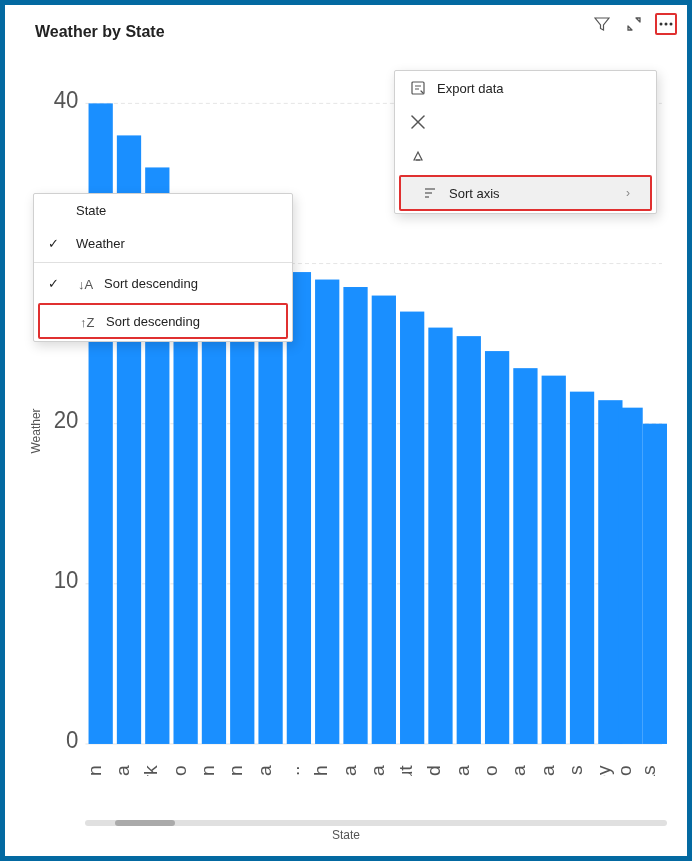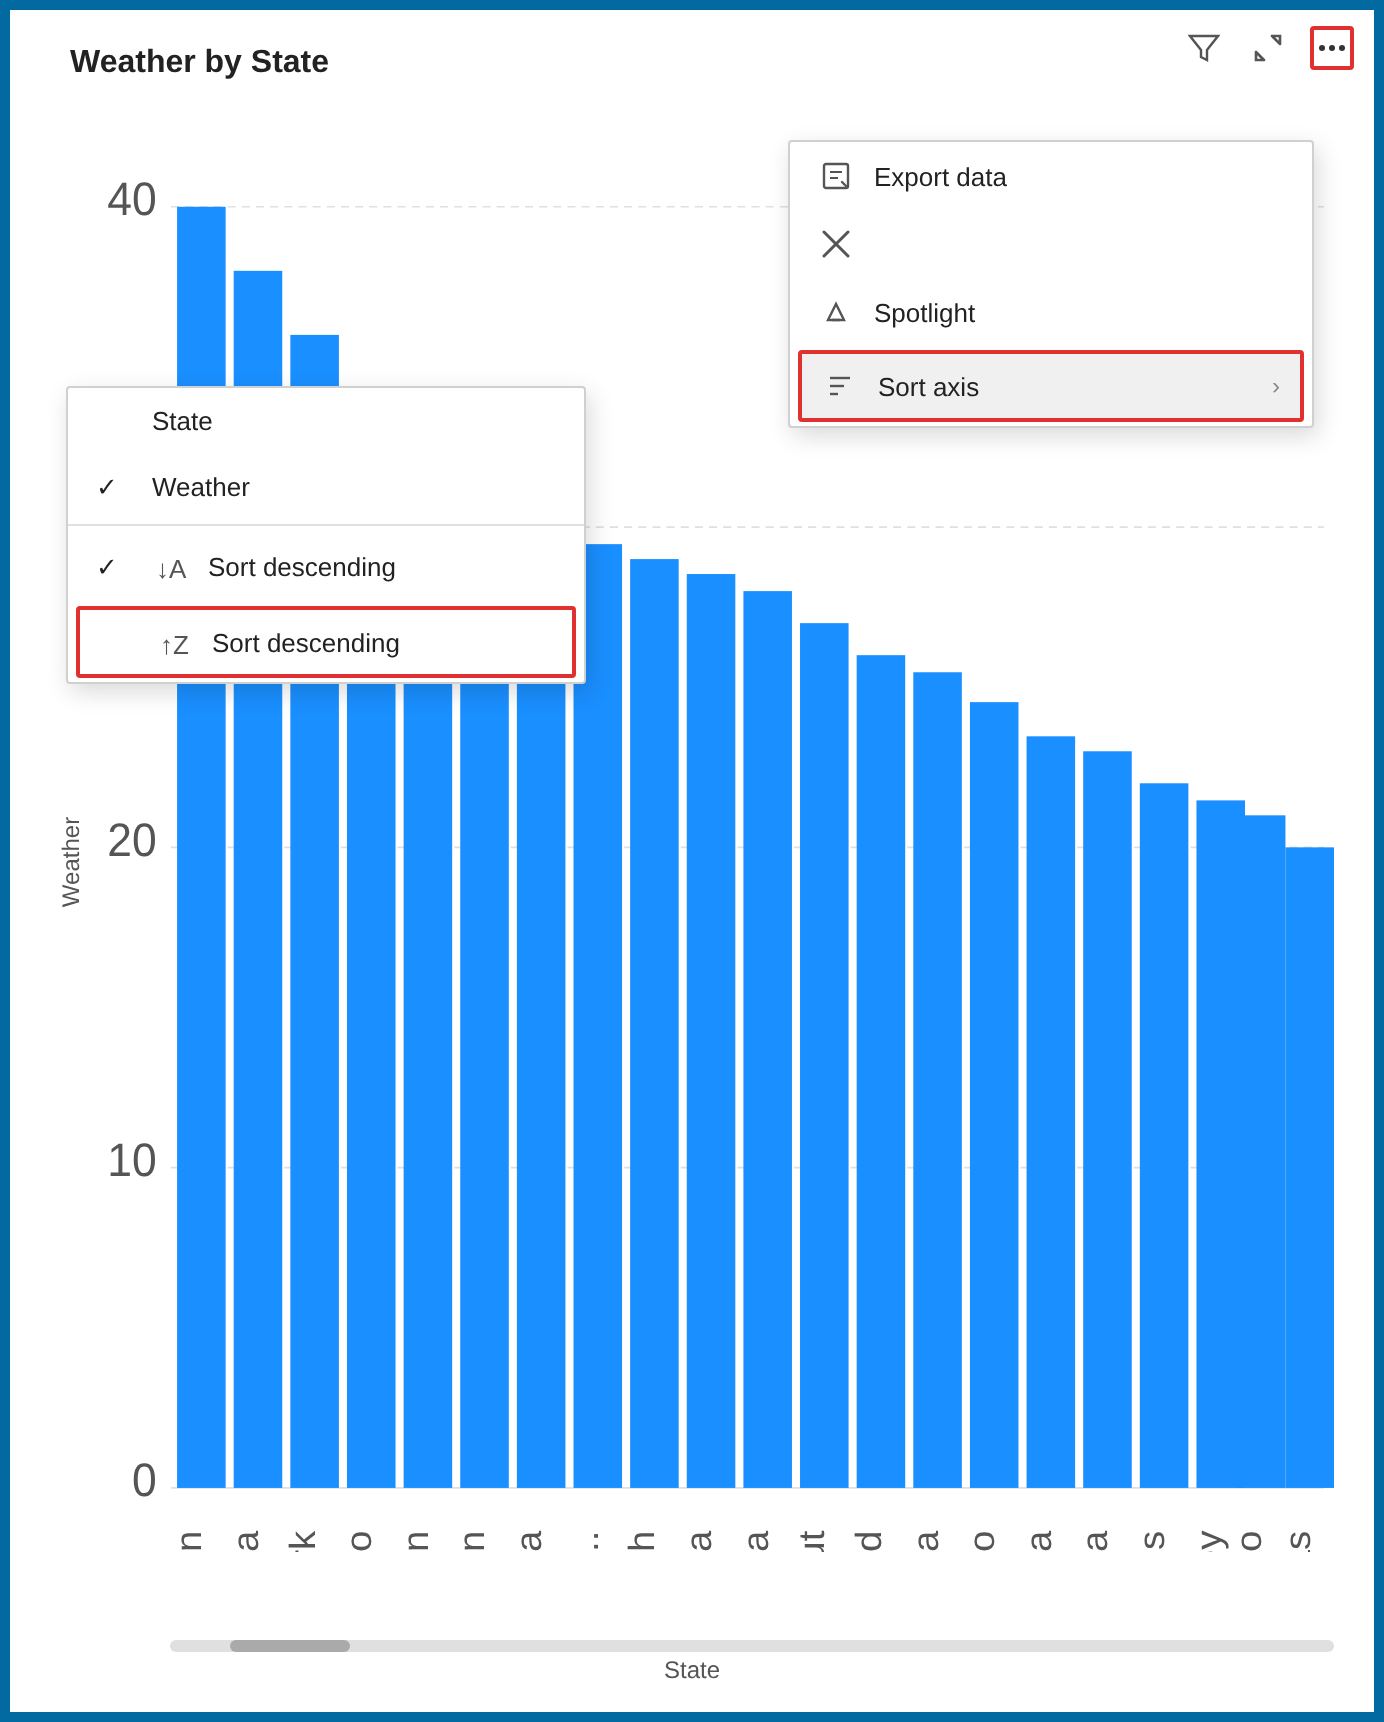--- a/index.html
+++ b/index.html
@@ -341,24 +341,23 @@
       </div>
     </div>
 
     <div class="menu-item">
       <div class="menu-item-icon">
         <svg width="16" height="16" viewBox="0 0 16 16" fill="none">
           <path d="M4 12L8 4l4 8H4z" stroke="#555" stroke-width="1.2" fill="none"></path>
           <line x1="6" y1="12" x2="10" y2="12" stroke="#555" stroke-width="1.2"></line>
         </svg>
       </div>
-      <span class="menu-item-label">Spotlight</span>
-    </div>
-
-    <div class="menu-item highlighted" style="border:2px solid #e03030; border-radius:2px; margin:2px 4px; padding:7px 10px;">
+    </div>
+
+    <div class="menu-item highlighted" style="border:2px solid #e03030; border-radius:2px; margin:2px 4px; padding:7px 20px;">
       <div class="menu-item-icon">
         <svg width="16" height="16" viewBox="0 0 16 16" fill="none">
           <line x1="3" y1="4" x2="13" y2="4" stroke="#555" stroke-width="1.2"></line>
           <line x1="3" y1="8" x2="10" y2="8" stroke="#555" stroke-width="1.2"></line>
           <line x1="3" y1="12" x2="7" y2="12" stroke="#555" stroke-width="1.2"></line>
         </svg>
       </div>
       <span class="menu-item-label">Sort axis</span>
       <span class="menu-item-arrow">›</span>
     </div>

